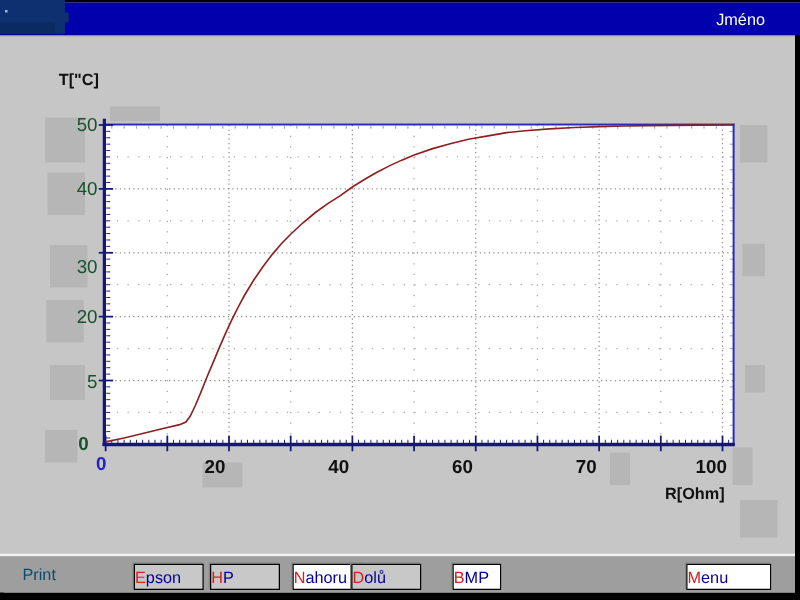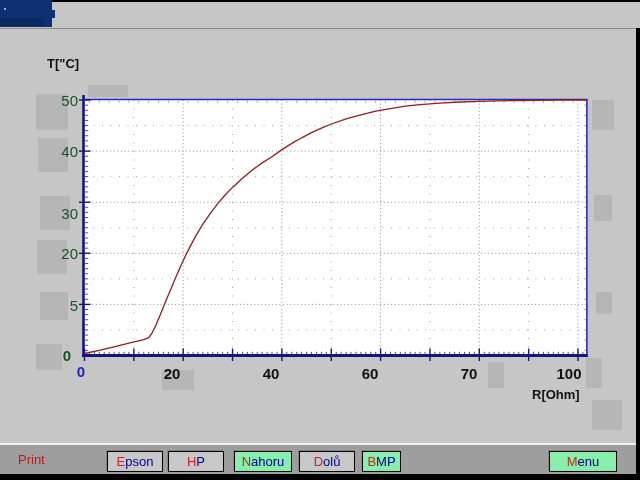--- a/index.html
+++ b/index.html
@@ -17,46 +17,49 @@
   .blobdot{position:absolute;left:4px;top:8px;width:2px;height:2px;background:#9fb4d8;}
 
   
   .rightblack{position:absolute;left:636px;top:28px;width:4px;height:452px;background:#000;}
   .bottomblack{position:absolute;left:0;top:474px;width:640px;height:6px;background:#000;}
   .cornerblack{position:absolute;left:0;top:468px;width:3px;height:12px;background:#000;}
 
   
   .barhighlight{position:absolute;left:0;top:443px;width:636px;height:2px;background:#f2f2f2;}
   .bottombar{position:absolute;left:0;top:445px;width:636px;height:29px;background:#9e9e9e;}
-  .print-label{position:absolute;left:18px;top:452px;color:#b91c1c;font-size:13px;}
+  .print-label{position:absolute;left:18px;top:452px;color:#0c4a6e;font-size:13px;}
 
   .btn{position:absolute;top:451px;height:21px;border:1px solid #000;box-sizing:border-box;
-       font-size:13px;text-align:center;line-height:19px;cursor:default;
+       font-size:13px;line-height:19px;cursor:default;
        box-shadow:-1px -1px 0 #868686;}
   .btn.gray{background:#c8c8c8;}
-  .btn.white{background:#86efac;}
+  .btn.white{background:#ffffff;}
   .hot{color:#d42020;}
   .rest{color:#000096;}
 
   
   .axis-title{position:absolute;font-size:13px;font-weight:bold;color:#111;}
   .ytick{position:absolute;width:38px;text-align:right;font-size:15px;color:#14532d;}
   .ytick.zero{font-weight:bold;}
   .xtick{position:absolute;width:50px;text-align:center;font-size:15px;font-weight:bold;color:#111;}
   .xtick.zero{color:#2222c8;}
 
   .ghost{position:absolute;background:rgba(110,110,110,0.18);}
   #chart-svg{position:absolute;left:0;top:0;}
 </style>
 </head>
 <body>
 
 <div id="screen">
 
   <div class="topblack"></div>
+  <div class="titlebar">
+    <div class="title-text">Jméno</div>
+  </div>
   <div class="blob"></div>
   <div class="blob2"></div>
   <div class="blob3"></div>
   <div class="blobdot"></div>
   <div class="titlebar-underline"></div>
 
   <div class="rightblack"></div>
   <div class="bottomblack"></div>
   <div class="cornerblack"></div>
 
@@ -347,17 +350,17 @@
   <div class="xtick" style="left:444px;top:365px;">70</div>
   <div class="xtick" style="left:544px;top:365px;">100</div>
 
   <div class="barhighlight"></div>
   <div class="bottombar"></div>
   <div class="print-label">Print</div>
 
   <div class="btn gray" style="left:107px;width:56px;"><span class="hot">E</span><span class="rest">pson</span></div>
   <div class="btn gray" style="left:168px;width:56px;"><span class="hot">H</span><span class="rest">P</span></div>
   <div class="btn white" style="left:234px;width:58px;"><span class="hot">N</span><span class="rest">ahoru</span></div>
-  <div class="btn gray" style="left:299px;width:56px;"><span class="hot">D</span><span class="rest">olů</span></div>
+  <div class="btn gray" style="left:281px;width:56px;"><span class="hot">D</span><span class="rest">olů</span></div>
   <div class="btn white" style="left:362px;width:39px;"><span class="hot">B</span><span class="rest">MP</span></div>
   <div class="btn white" style="left:549px;width:68px;"><span class="hot">M</span><span class="rest">enu</span></div>
 
 </div>
 
 </body></html>

